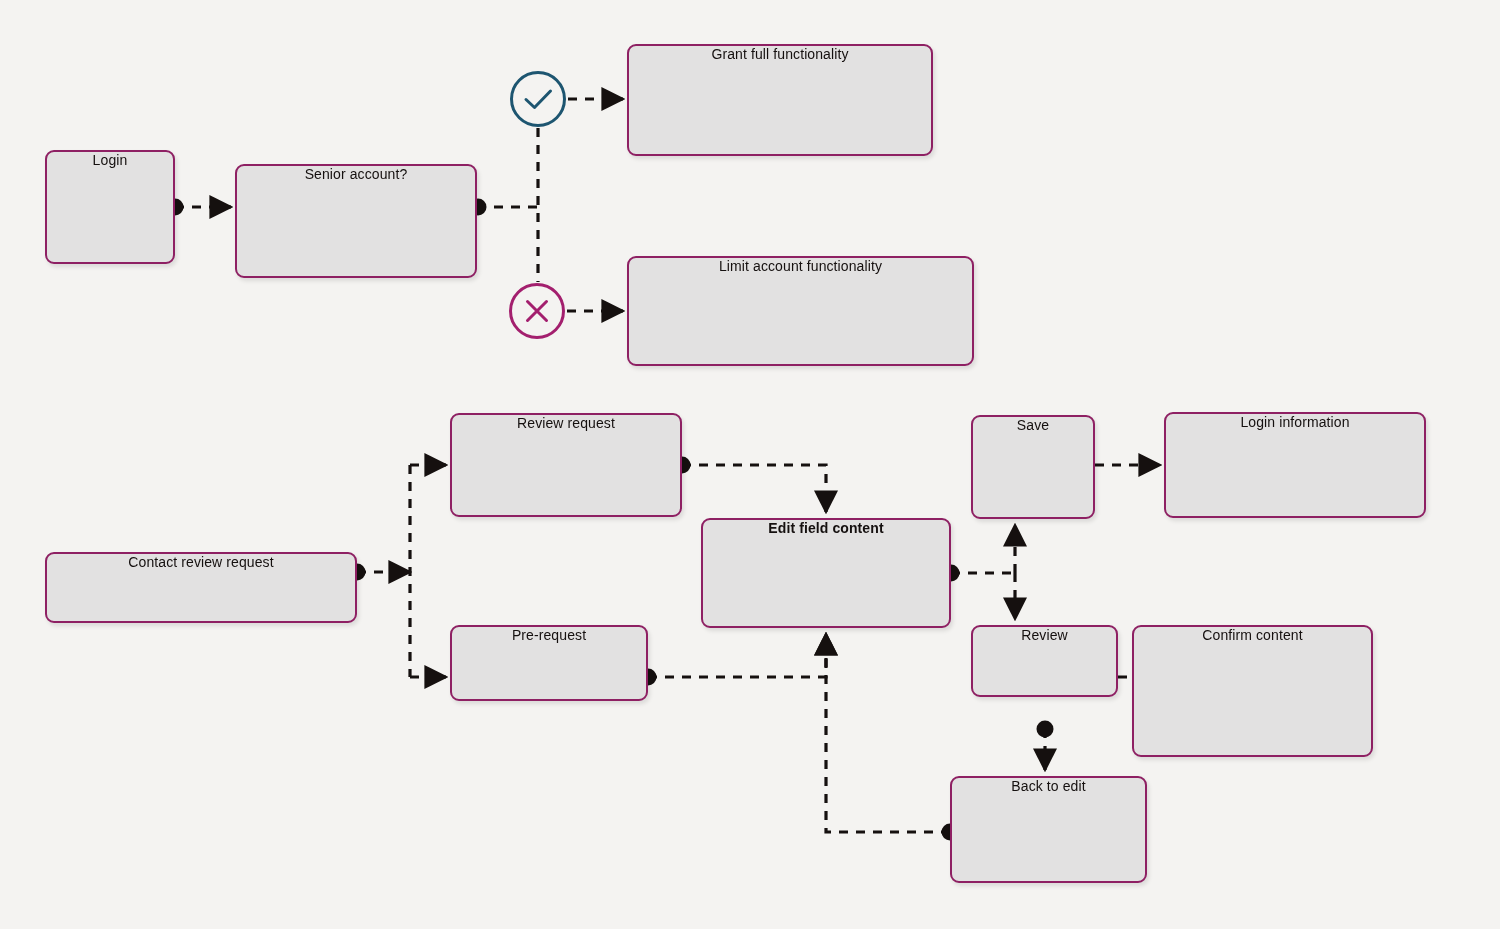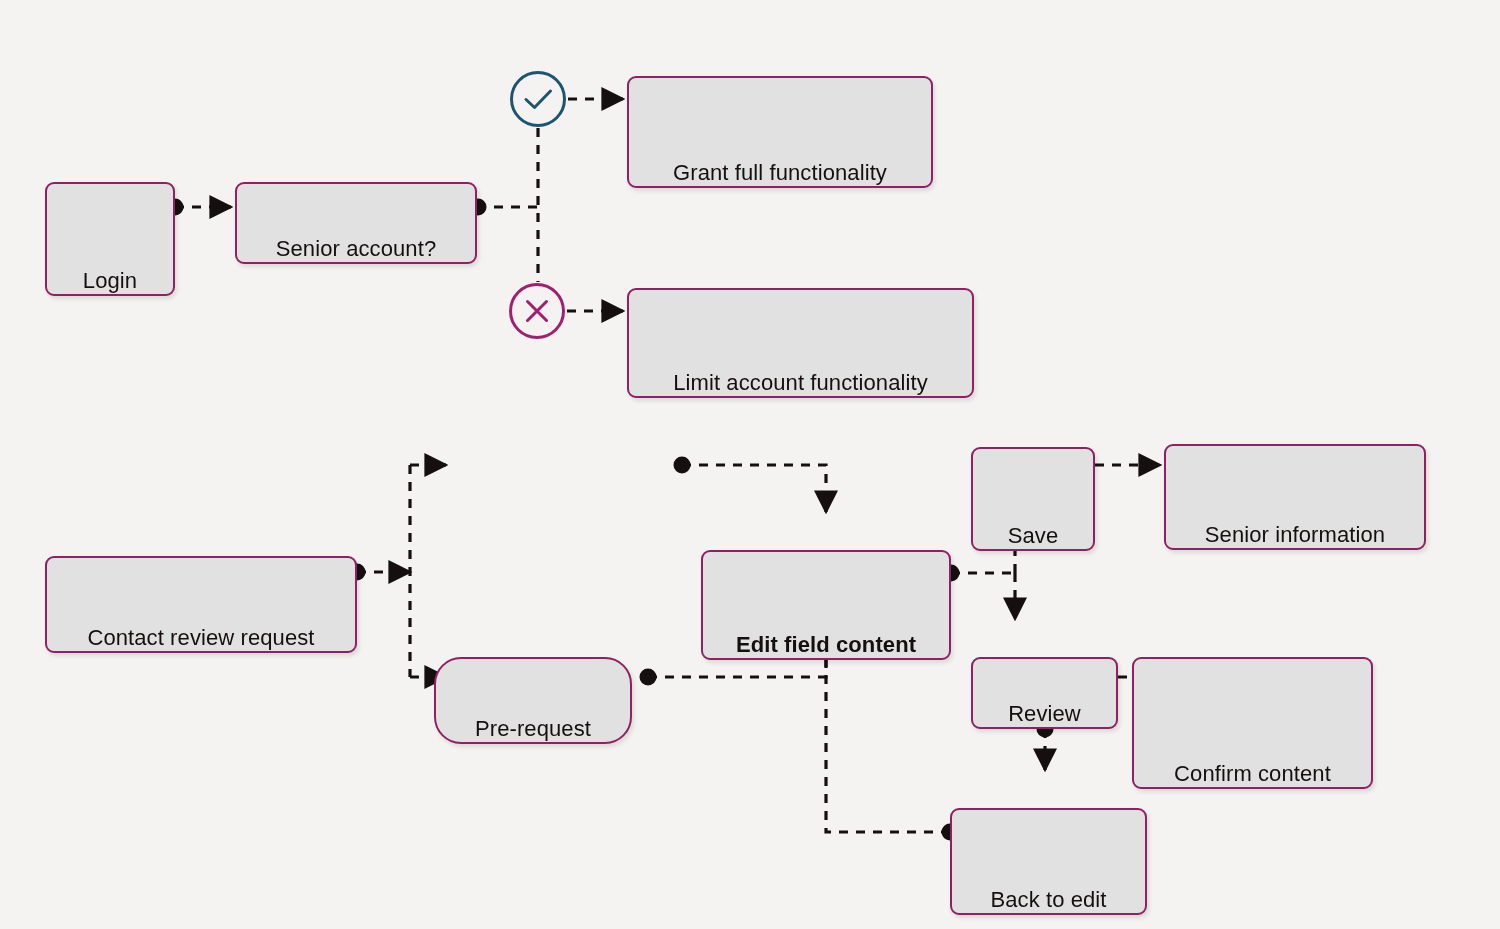--- a/index.html
+++ b/index.html
@@ -22,28 +22,27 @@
     height: 929px;
     pointer-events: none;
   }
   .node {
     position: absolute;
     box-sizing: border-box;
     background: #e2e1e1;
     border: 2.5px solid #8e2063;
     border-radius: 9px;
     display: flex;
-    align-items: flex-end;
+    align-items: flex-start;
     justify-content: center;
     color: #15100f;
-    font-size: 22px;
+    font-size: 14px;
     letter-spacing: 0.1px;
     box-shadow: 2px 3px 4px rgba(0,0,0,0.10);
     z-index: 2;
-    margin-top: 32px;
   }
   .node span { display: block; padding: 0 12px; text-align: center; }
   .gate {
     position: absolute;
     box-sizing: border-box;
     border-radius: 50%;
     background: #f4f3f1;
     z-index: 3;
   }
   .gate svg { display: block; }
@@ -100,21 +99,21 @@
       <circle cx="951" cy="573" r="8.5"></circle>
       <circle cx="1045" cy="729" r="8.5"></circle>
       <circle cx="950" cy="832" r="8.5"></circle>
     </g>
   </svg>
 
   <div class="node" style="left:45px; top:150px; width:130px; height:114px;">
     <span>Login</span>
   </div>
 
-  <div class="node" style="left:235px; top:150px; width:242px; height:82px;">
+  <div class="node" style="left:235px; top:164px; width:242px; height:114px;">
     <span>Senior account?</span>
   </div>
 
   <div class="gate" style="left:509px; top:70px; width:58px; height:58px;">
     <svg width="58" height="58" viewBox="0 0 58 58">
       <circle cx="29" cy="29" r="26.5" fill="#f4f3f1" stroke="#1d5570" stroke-width="3"></circle>
       <path d="M 17 29.5 L 25.5 37.5 L 41.5 21" fill="none" stroke="#1d5570" stroke-width="3" stroke-linecap="round" stroke-linejoin="round"></path>
     </svg>
   </div>
 
@@ -126,39 +125,42 @@
   </div>
 
   <div class="node" style="left:627px; top:44px; width:306px; height:112px;">
     <span>Grant full functionality</span>
   </div>
 
   <div class="node" style="left:627px; top:256px; width:347px; height:110px;">
     <span>Limit account functionality</span>
   </div>
 
-  <div class="node" style="left:45px; top:524px; width:312px; height:97px;">
+  <div class="node" style="left:45px; top:552px; width:312px; height:71px;">
     <span>Contact review request</span>
   </div>
 
+  <div class="node" style="left:450px; top:413px; width:232px; height:104px;">
+    <span>Review request</span>
+  </div>
 
-  <div class="node" style="left:434px; top:625px; width:198px; height:87px;border-radius:27px;">
+  <div class="node" style="left:450px; top:625px; width:198px; height:76px;">
     <span>Pre-request</span>
   </div>
 
   <div class="node" style="left:701px; top:518px; width:250px; height:110px;font-weight:bold;">
     <span>Edit field content</span>
   </div>
 
   <div class="node" style="left:971px; top:415px; width:124px; height:104px;">
     <span>Save</span>
   </div>
 
   <div class="node" style="left:1164px; top:412px; width:262px; height:106px;">
-    <span>Senior information</span>
+    <span>Login information</span>
   </div>
 
   <div class="node" style="left:971px; top:625px; width:147px; height:72px;">
     <span>Review</span>
   </div>
 
   <div class="node" style="left:1132px; top:625px; width:241px; height:132px;">
     <span>Confirm content</span>
   </div>
 

